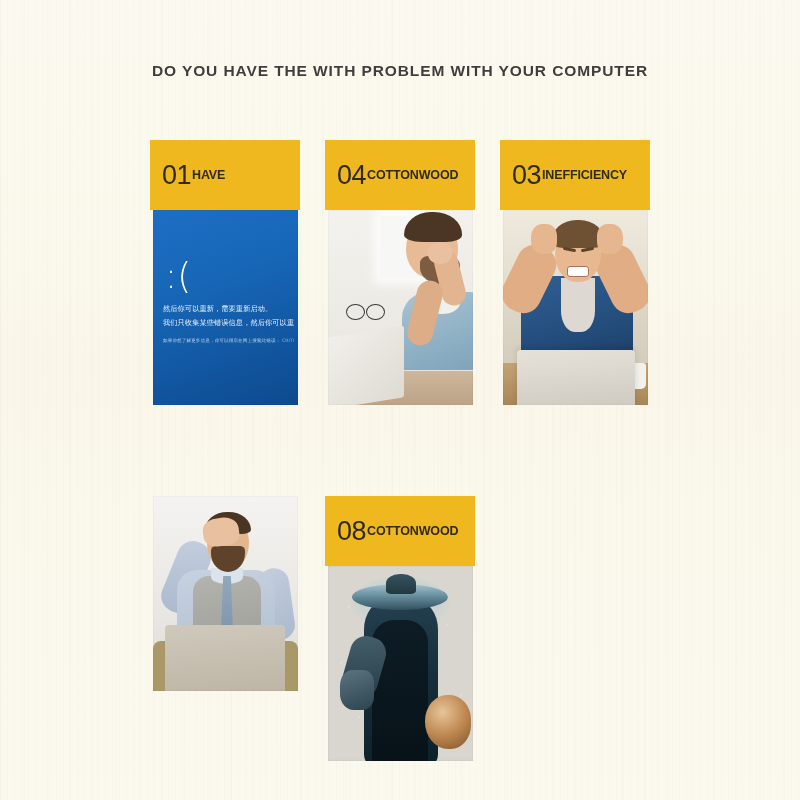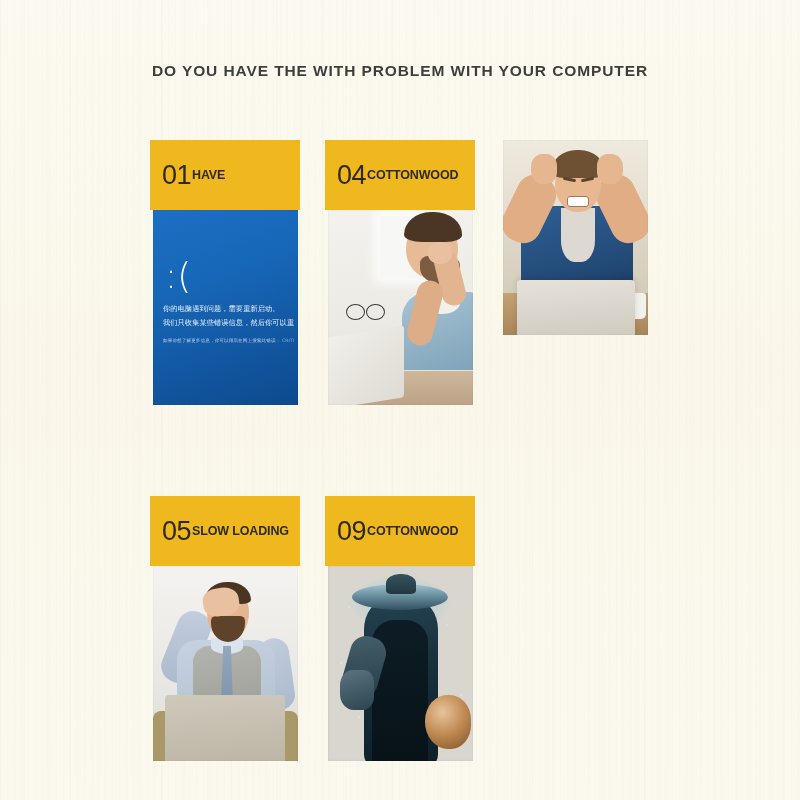--- a/index.html
+++ b/index.html
@@ -485,21 +485,21 @@
 <div class="grid">
 
   <div class="card">
     <div class="card-header">
       <span class="card-number">01</span>
       <span class="card-label">HAVE</span>
     </div>
     <div class="card-media">
       <div class="bsod">
         <div class="bsod-face">:(</div>
-        <div class="bsod-line bsod-line-1">你的电脑遇到问题，需要重新启动。</div>
+        <div class="bsod-line bsod-line-1">然后你可以重新，需要重新启动。</div>
         <div class="bsod-line bsod-line-2">我们只收集某些错误信息，然后你可以重新</div>
         <div class="bsod-line bsod-line-3"><span>如果你想了解更多信息，你可以稍后在网上搜索此错误：</span> <span class="bsod-stopcode">CRITICAL_STRUCTURE_COR</span></div>
       </div>
     </div>
   </div>
 
   <div class="card">
     <div class="card-header">
       <span class="card-number">04</span>
       <span class="card-label">COTTONWOOD</span>
@@ -518,20 +518,24 @@
         <div class="s2-hand"></div>
         <div class="s2-armL"></div>
         <div class="s2-desk"></div>
         <div class="s2-laptop"></div>
         <div class="s2-glasses"></div>
       </div>
     </div>
   </div>
 
   <div class="card">
+    <div class="card-header">
+      <span class="card-number">03</span>
+      <span class="card-label">INEFFICIENCY</span>
+    </div>
     <div class="card-media">
       <div class="scene">
         <div class="s3-bg"></div>
         <div class="s3-wall"></div>
         <div class="s3-desk"></div>
         <div class="s3-shirt"></div>
         <div class="s3-tee"></div>
         <div class="s3-armL"></div>
         <div class="s3-armR"></div>
         <div class="s3-head"></div>
@@ -542,24 +546,20 @@
         <div class="s3-handL"></div>
         <div class="s3-handR"></div>
         <div class="s3-cup"></div>
         <div class="s3-laptop"></div>
       </div>
     </div>
   </div>
 
 
   <div class="card">
-    <div class="card-header">
-      <span class="card-number">05</span>
-      <span class="card-label">SLOW LOADING</span>
-    </div>
     <div class="card-media">
       <div class="scene">
         <div class="s5-bg"></div>
         <div class="s5-legL"></div>
         <div class="s5-legR"></div>
         <div class="s5-armL"></div>
         <div class="s5-armR"></div>
         <div class="s5-shirt"></div>
         <div class="s5-vest"></div>
         <div class="s5-collar"></div>
@@ -568,21 +568,21 @@
         <div class="s5-hair"></div>
         <div class="s5-beard"></div>
         <div class="s5-hand"></div>
         <div class="s5-laptop"></div>
       </div>
     </div>
   </div>
 
   <div class="card">
     <div class="card-header">
-      <span class="card-number">09</span>
+      <span class="card-number">08</span>
       <span class="card-label">COTTONWOOD</span>
     </div>
     <div class="card-media">
       <div class="scene">
         <div class="s6-bg"></div>
         <div class="s6-struct"></div>
         <div class="s6-glow"></div>
         <div class="s6-body"></div>
         <div class="s6-cloak"></div>
         <div class="s6-hat"></div>

